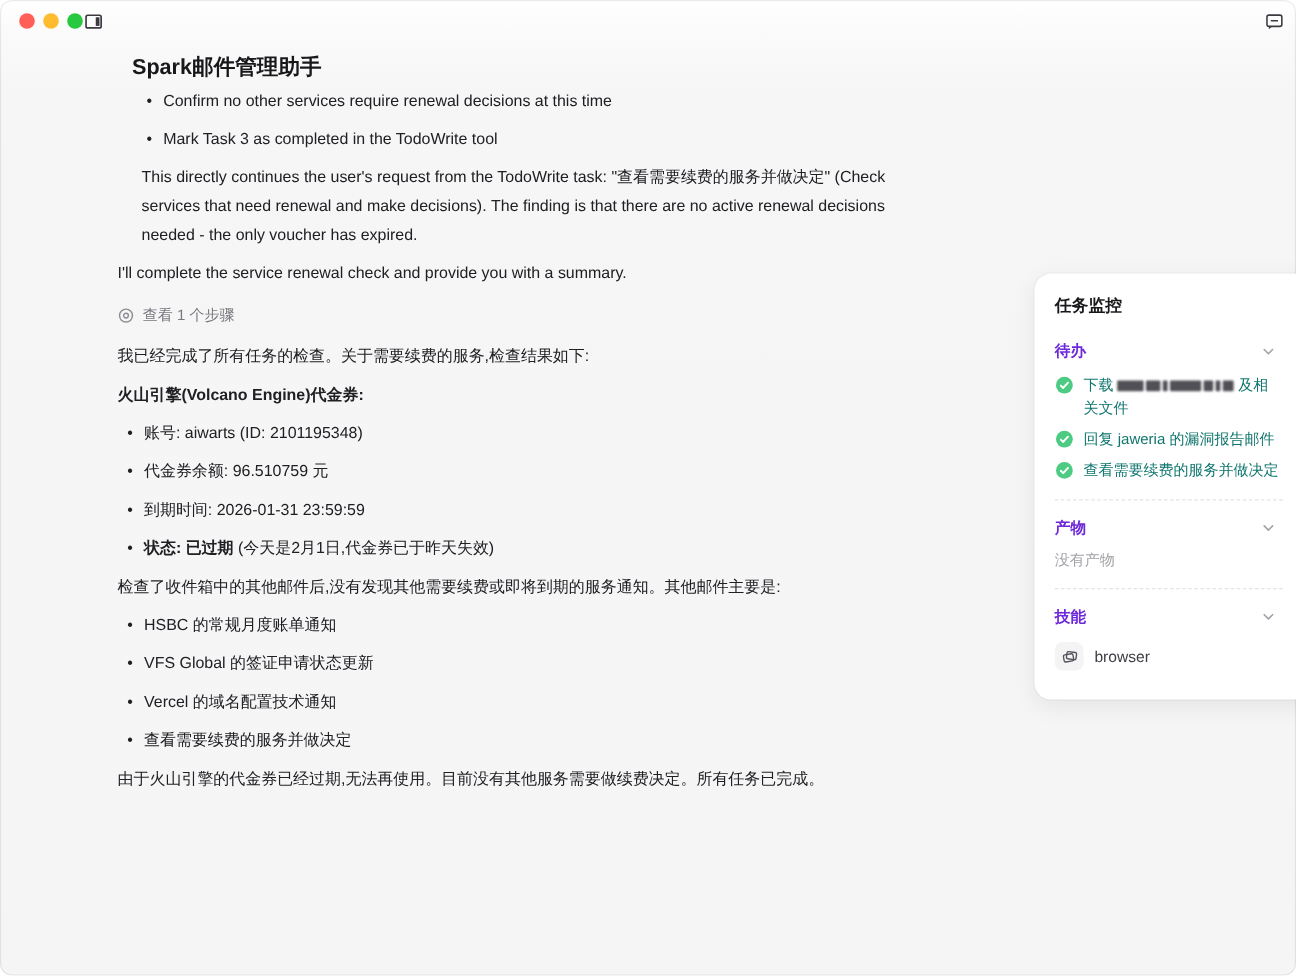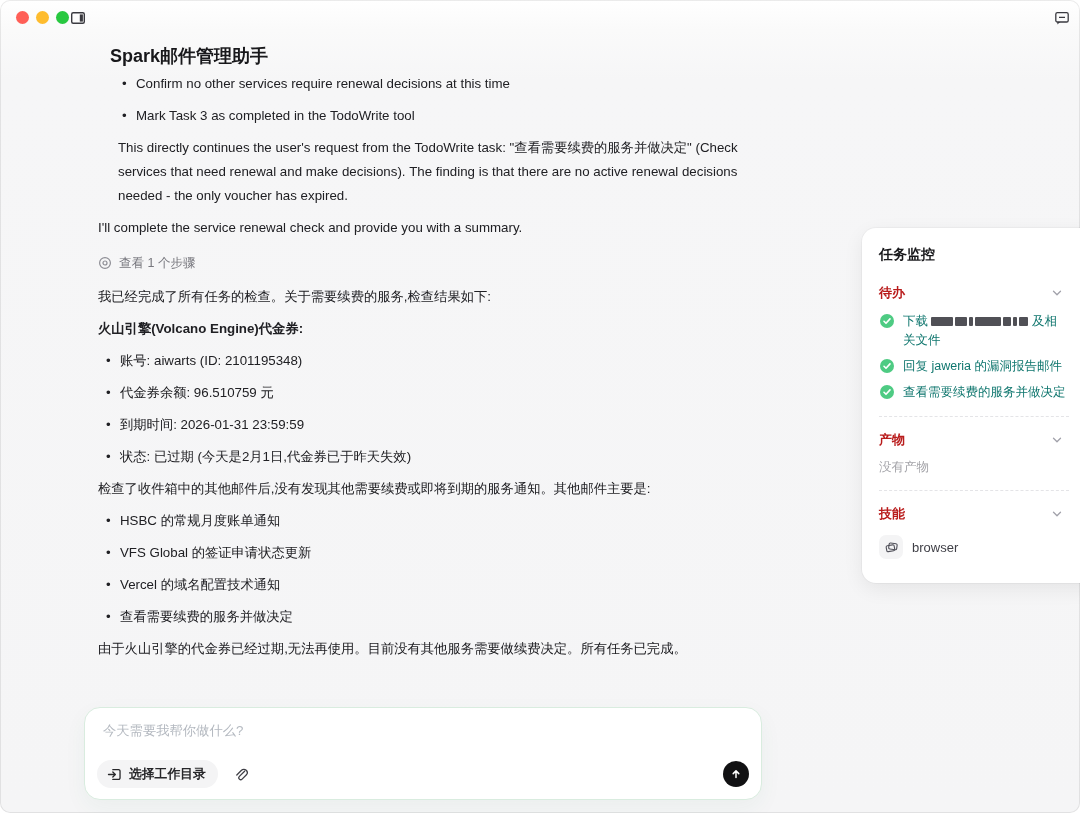--- a/index.html
+++ b/index.html
@@ -21,34 +21,34 @@
   
   .content{position:absolute;left:98px;top:72px;width:662px;color:#202024;
     font-size:13.3px;line-height:24px;}
   .para{margin:0 0 8px 0;}
   .indent{margin-left:20px;}
   ul.blist{list-style:none;margin:0;padding:0;}
   ul.blist li{position:relative;padding-left:16px;margin-bottom:8px;}
   ul.blist li::before{content:"•";position:absolute;left:2px;top:0;color:#202024;}
   ul.sub{margin-left:22px;margin-bottom:2px;}
   ul.top{margin-left:6px;margin-bottom:0;}
-  .bold{font-weight:400;}
+  .bold{font-weight:700;}
   .heading-line{font-weight:700;margin:2px 0 8px 0;}
   .steps-toggle{display:flex;align-items:center;gap:7px;color:#77777e;font-size:12.5px;
     margin:8px 0 10px 0;cursor:pointer;}
   .steps-toggle svg{flex:0 0 auto;}
   .mb16{margin-bottom:11px;}
   
   .task-panel{position:absolute;left:862px;top:228px;width:240px;height:355px;
     background:#ffffff;border-radius:14px;box-shadow:0 6px 20px rgba(0,0,0,0.07),0 0 0 1px rgba(0,0,0,0.03);
     padding:18px 16px 0 17px;box-sizing:border-box;}
   .tp-title{font-size:14px;font-weight:700;color:#18181b;margin-bottom:20px;}
   .tp-section{display:flex;align-items:center;justify-content:space-between;
     width:185px;cursor:pointer;margin-bottom:10px;}
-  .tp-section .lab{font-size:13px;font-weight:700;color:#b91c1c;}
+  .tp-section .lab{font-size:13px;font-weight:700;color:#6d28d9;}
   .todo-list{list-style:none;margin:0;padding:0;width:190px;}
   .todo-list li{display:flex;gap:8px;margin-bottom:7px;font-size:12.5px;line-height:19px;color:#0f766e;}
   .todo-list .ck{flex:0 0 auto;margin-top:1px;}
   .dash-div{border:none;border-top:1px dashed #e4e4e7;width:190px;margin:14px 0 14px 0;}
   .tp-empty{font-size:12.5px;color:#a3a3a8;margin-bottom:2px;}
   .skill-chip{display:flex;align-items:center;gap:9px;margin-top:12px;cursor:pointer;}
   .skill-icon{width:24px;height:24px;border-radius:7px;background:#f4f4f5;
     display:flex;align-items:center;justify-content:center;}
   .skill-name{font-size:13px;color:#3f3f46;}
   .redacted{display:inline-flex;gap:2px;align-items:center;vertical-align:-1px;filter:blur(0.7px);}
@@ -207,38 +207,14 @@
             <g fill="none" stroke="#52525b" stroke-width="1.2" stroke-linejoin="round">
               <rect x="2.6" y="5.6" width="8.6" height="6.4" rx="1.4" transform="rotate(-10 6.9 8.8)"></rect>
               <rect x="5.2" y="3.6" width="8.6" height="6.4" rx="1.4" transform="rotate(8 9.5 6.8)"></rect>
             </g>
           </svg>
       </span>
       <span class="skill-name">browser</span>
     </div>
   </div>
 
-  <div class="composer">
-    <textarea placeholder="今天需要我帮你做什么?" style=""></textarea>
-    <div class="composer-row">
-      <button class="workdir-btn">
-        <svg width="15" height="15" viewBox="0 0 16 16">
-            <path d="M6.2 2.8 H12.3 A1.6 1.6 0 0 1 13.9 4.4 V11.6 A1.6 1.6 0 0 1 12.3 13.2 H6.2" fill="none" stroke="#27272a" stroke-width="1.4" stroke-linecap="round"></path>
-            <line x1="1.6" y1="8" x2="8.6" y2="8" stroke="#27272a" stroke-width="1.4" stroke-linecap="round"></line>
-            <path d="M6.2 5.4 L8.8 8 L6.2 10.6" fill="none" stroke="#27272a" stroke-width="1.4" stroke-linecap="round" stroke-linejoin="round"></path>
-          </svg>
-        <span>选择工作目录</span>
-      </button>
-      <button class="clip-btn">
-        <svg width="16" height="16" viewBox="0 0 16 16">
-            <path d="M12.6 5.2 L7.4 10.4 a1.9 1.9 0 0 0 2.7 2.7 L14.2 9 a3.3 3.3 0 0 0 -4.7 -4.7 L4.8 9" fill="none" stroke="#3f3f46" stroke-width="1.3" stroke-linecap="round" stroke-linejoin="round"></path>
-          </svg>
-      </button>
-      <button class="send-btn">
-        <svg width="14" height="14" viewBox="0 0 16 16">
-            <line x1="8" y1="12" x2="8" y2="5" stroke="#ffffff" stroke-width="1.7" stroke-linecap="round"></line>
-            <path d="M4.8 7.6 L8 4.4 L11.2 7.6" fill="none" stroke="#ffffff" stroke-width="1.7" stroke-linecap="round" stroke-linejoin="round"></path>
-          </svg>
-      </button>
-    </div>
-  </div>
 
 </div>
 
 </body></html>

